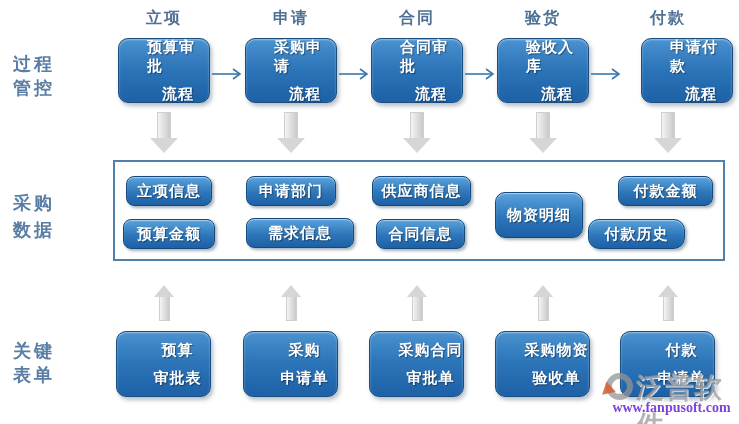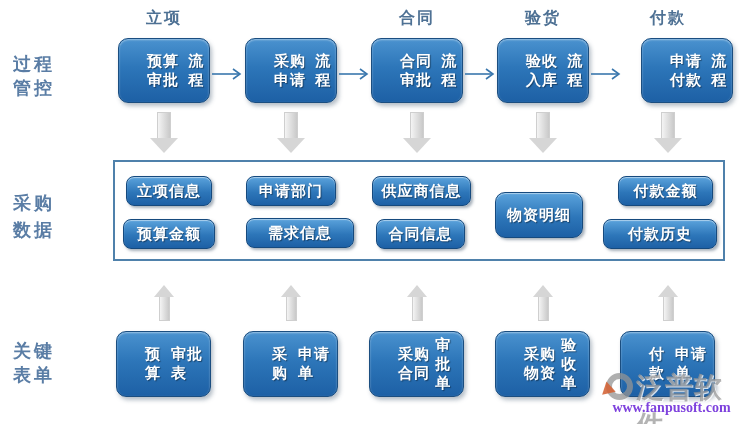--- a/index.html
+++ b/index.html
@@ -14,21 +14,21 @@
   .row-label{
     position:absolute;left:13px;font-size:18px;font-weight:bold;
     color:#5a7da5;letter-spacing:3px;
   }
   .flow-box{
     position:absolute;width:92px;height:65px;border-radius:10px;box-sizing:border-box;
     background:linear-gradient(to bottom,#4a92cf 0%,#2d76b9 45%,#1d60a5 100%);
     border:1px solid #1b4e80;
     box-shadow:2px 3px 4px rgba(90,110,130,.45), inset 0 1px 2px rgba(255,255,255,.45);
     color:#fff;font-weight:bold;font-size:15px;
-    display:flex;flex-direction:row;align-items:center;justify-content:center;
+    display:flex;flex-direction:column;align-items:center;justify-content:center;
     row-gap:9px;text-shadow:1px 1px 1px rgba(0,0,0,.4);letter-spacing:1px;padding-left:28px;
   }
   .form-box{width:95px;height:66px;}
   .connector{position:absolute;top:66px;}
   .data-frame{
     position:absolute;left:113px;top:160px;width:612px;height:101px;
     border:2px solid #4f81ab;box-sizing:border-box;background:#ffffff;
   }
   .pill{
     position:absolute;height:30px;border-radius:8px;box-sizing:border-box;
@@ -77,20 +77,21 @@
     font-family:"Liberation Serif","DejaVu Serif",serif;
     font-size:14px;font-weight:bold;color:#6d28d9;
   }
 </style>
 </head>
 <body>
 
 <div class="canvas">
 
   <div class="col-header" style="left:124px;">立项</div>
+  <div class="col-header" style="left:251px;">申请</div>
   <div class="col-header" style="left:377px;">合同</div>
   <div class="col-header" style="left:503px;">验货</div>
   <div class="col-header" style="left:628px;">付款</div>
 
   <div class="row-label" style="top:52px;">过程</div>
   <div class="row-label" style="top:76px;">管控</div>
   <div class="row-label" style="top:191px;">采购</div>
   <div class="row-label" style="top:218px;">数据</div>
   <div class="row-label" style="top:339px;">关键</div>
   <div class="row-label" style="top:363px;">表单</div>
@@ -164,21 +165,21 @@
 
   <div class="data-frame"></div>
   <div class="pill" style="left:126px;top:176px;width:86px;">立项信息</div>
   <div class="pill" style="left:123px;top:219px;width:92px;">预算金额</div>
   <div class="pill" style="left:246px;top:176px;width:90px;">申请部门</div>
   <div class="pill" style="left:246px;top:218px;width:108px;">需求信息</div>
   <div class="pill" style="left:372px;top:176px;width:99px;">供应商信息</div>
   <div class="pill" style="left:376px;top:219px;width:89px;">合同信息</div>
   <div class="pill tall" style="left:495px;top:192px;width:88px;">物资明细</div>
   <div class="pill" style="left:618px;top:176px;width:95px;">付款金额</div>
-  <div class="pill" style="left:603px;top:219px;width:114px;">付款历史</div>
+  <div class="pill" style="left:588px;top:219px;width:97px;border-radius:11px;">付款历史</div>
 
   <div class="block-arrow up" style="left:154px;top:285px;">
       <div class="head"></div>
       <div class="stem"></div>
     </div>
   <div class="block-arrow up" style="left:281px;top:285px;">
       <div class="head"></div>
       <div class="stem"></div>
     </div>
   <div class="block-arrow up" style="left:407px;top:285px;">

